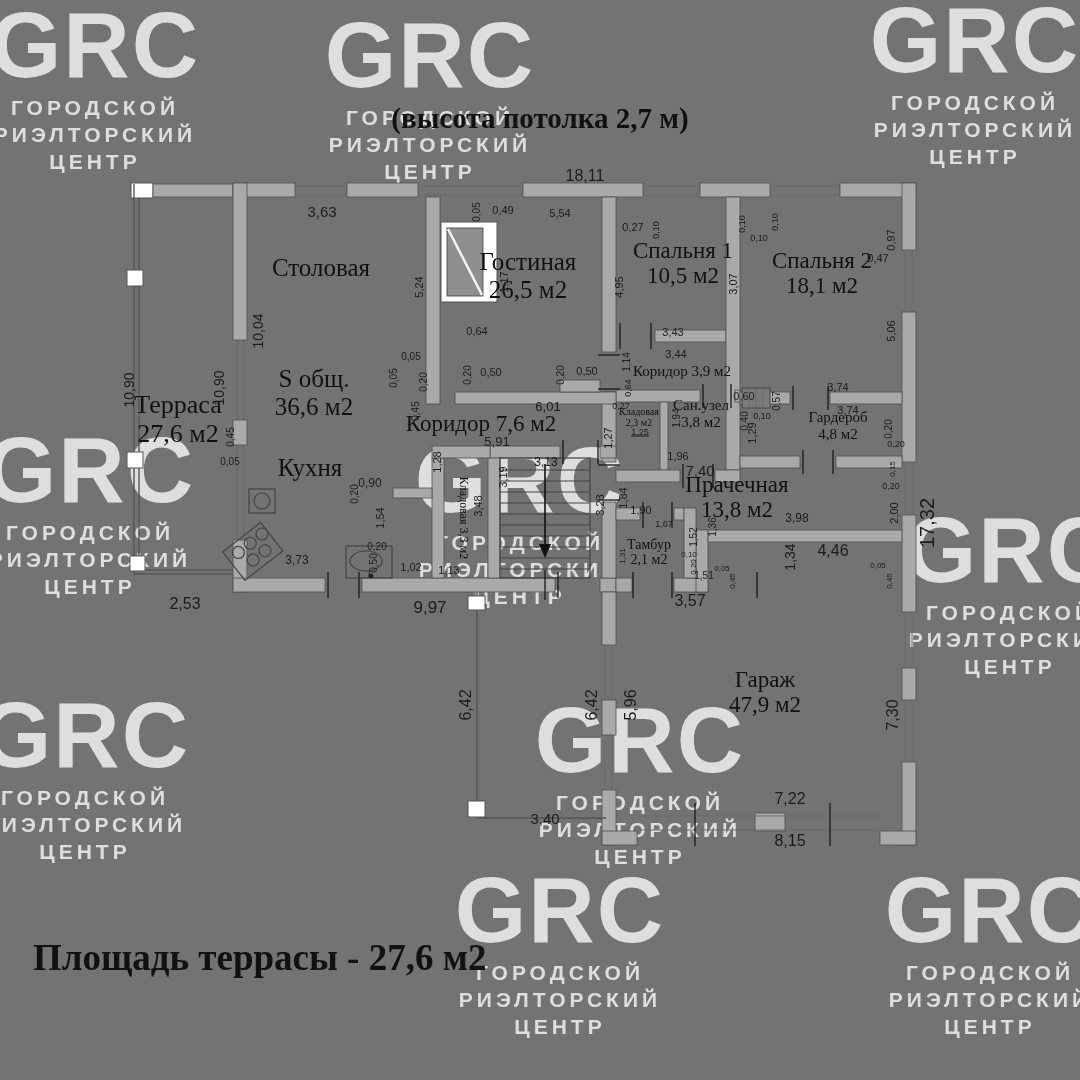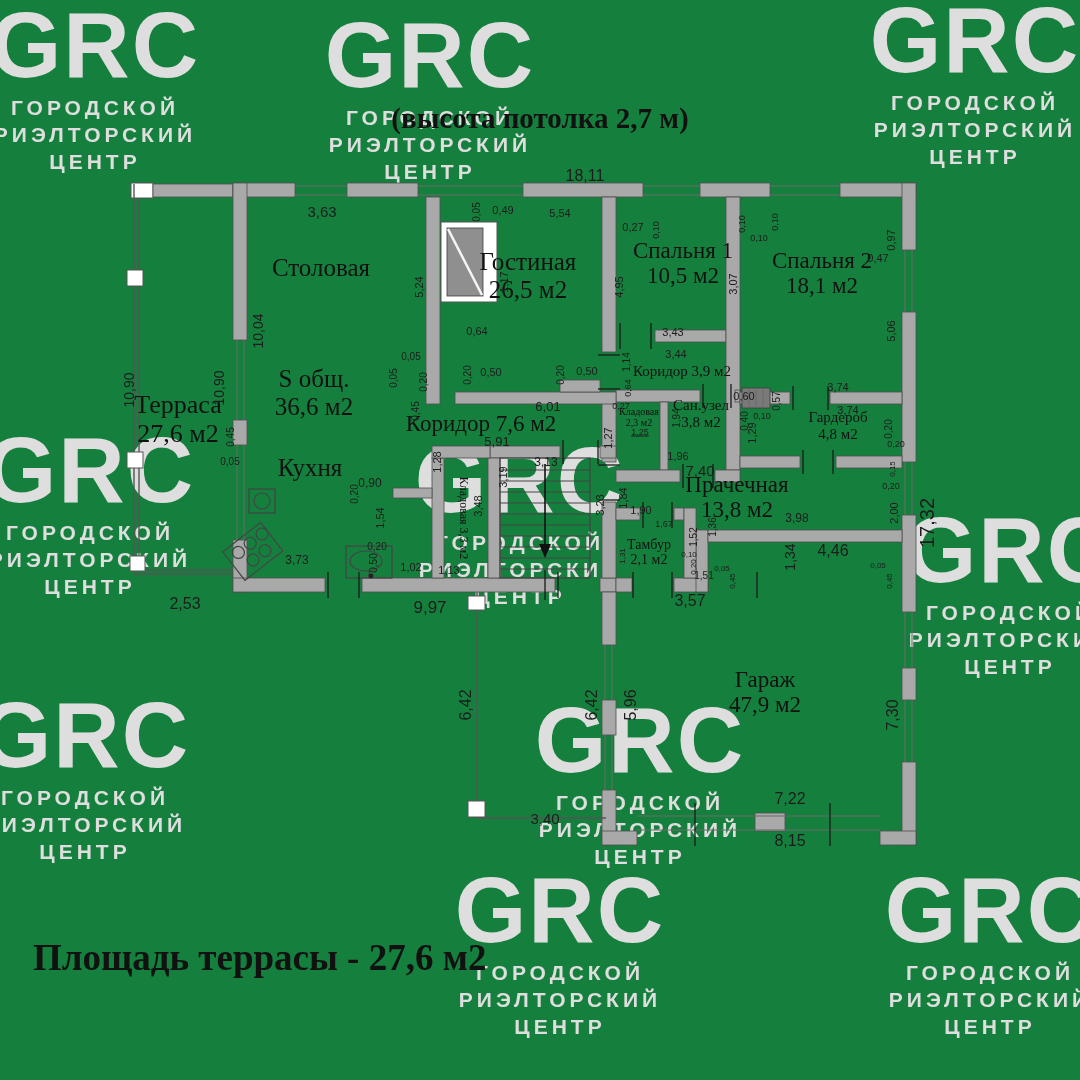--- a/index.html
+++ b/index.html
@@ -1,16 +1,16 @@
 <!DOCTYPE html>
 <html style="--wall: #a9a9a9; --shaft: #7a7a7a; --wmcolor: #dedede;"><head>
 <meta charset="utf-8">
 <style>
   html,body{margin:0;padding:0;background:#ffffff;}
-  #page{position:relative;width:1080px;height:1080px;background:#15803d;overflow:hidden;
+  #page{position:relative;width:1080px;height:1080px;background:#737373;overflow:hidden;
         font-family:"Liberation Serif", serif;color:#111;}
   
   .wm{position:absolute;transform:translate(-50%,-50%);text-align:center;pointer-events:none;
       color:var(--wmcolor);z-index:0;line-height:1;}
   .wm .wm-brand{display:block;font-family:"Liberation Sans",sans-serif;font-weight:bold;font-size:92px;letter-spacing:2px;}
   .wm .wm-line{display:block;font-family:"Liberation Sans",sans-serif;font-weight:bold;font-size:21px;letter-spacing:4px;margin-top:6px;}
   
   #title{position:absolute;left:0;right:0;top:30px;text-align:center;font-weight:bold;font-size:56px;z-index:3;}
   #subtitle{position:absolute;left:0;right:0;top:102px;text-align:center;font-weight:bold;font-size:29px;z-index:3;}
   .footer-line{position:absolute;left:33px;font-weight:bold;font-size:37px;z-index:3;white-space:nowrap;}

